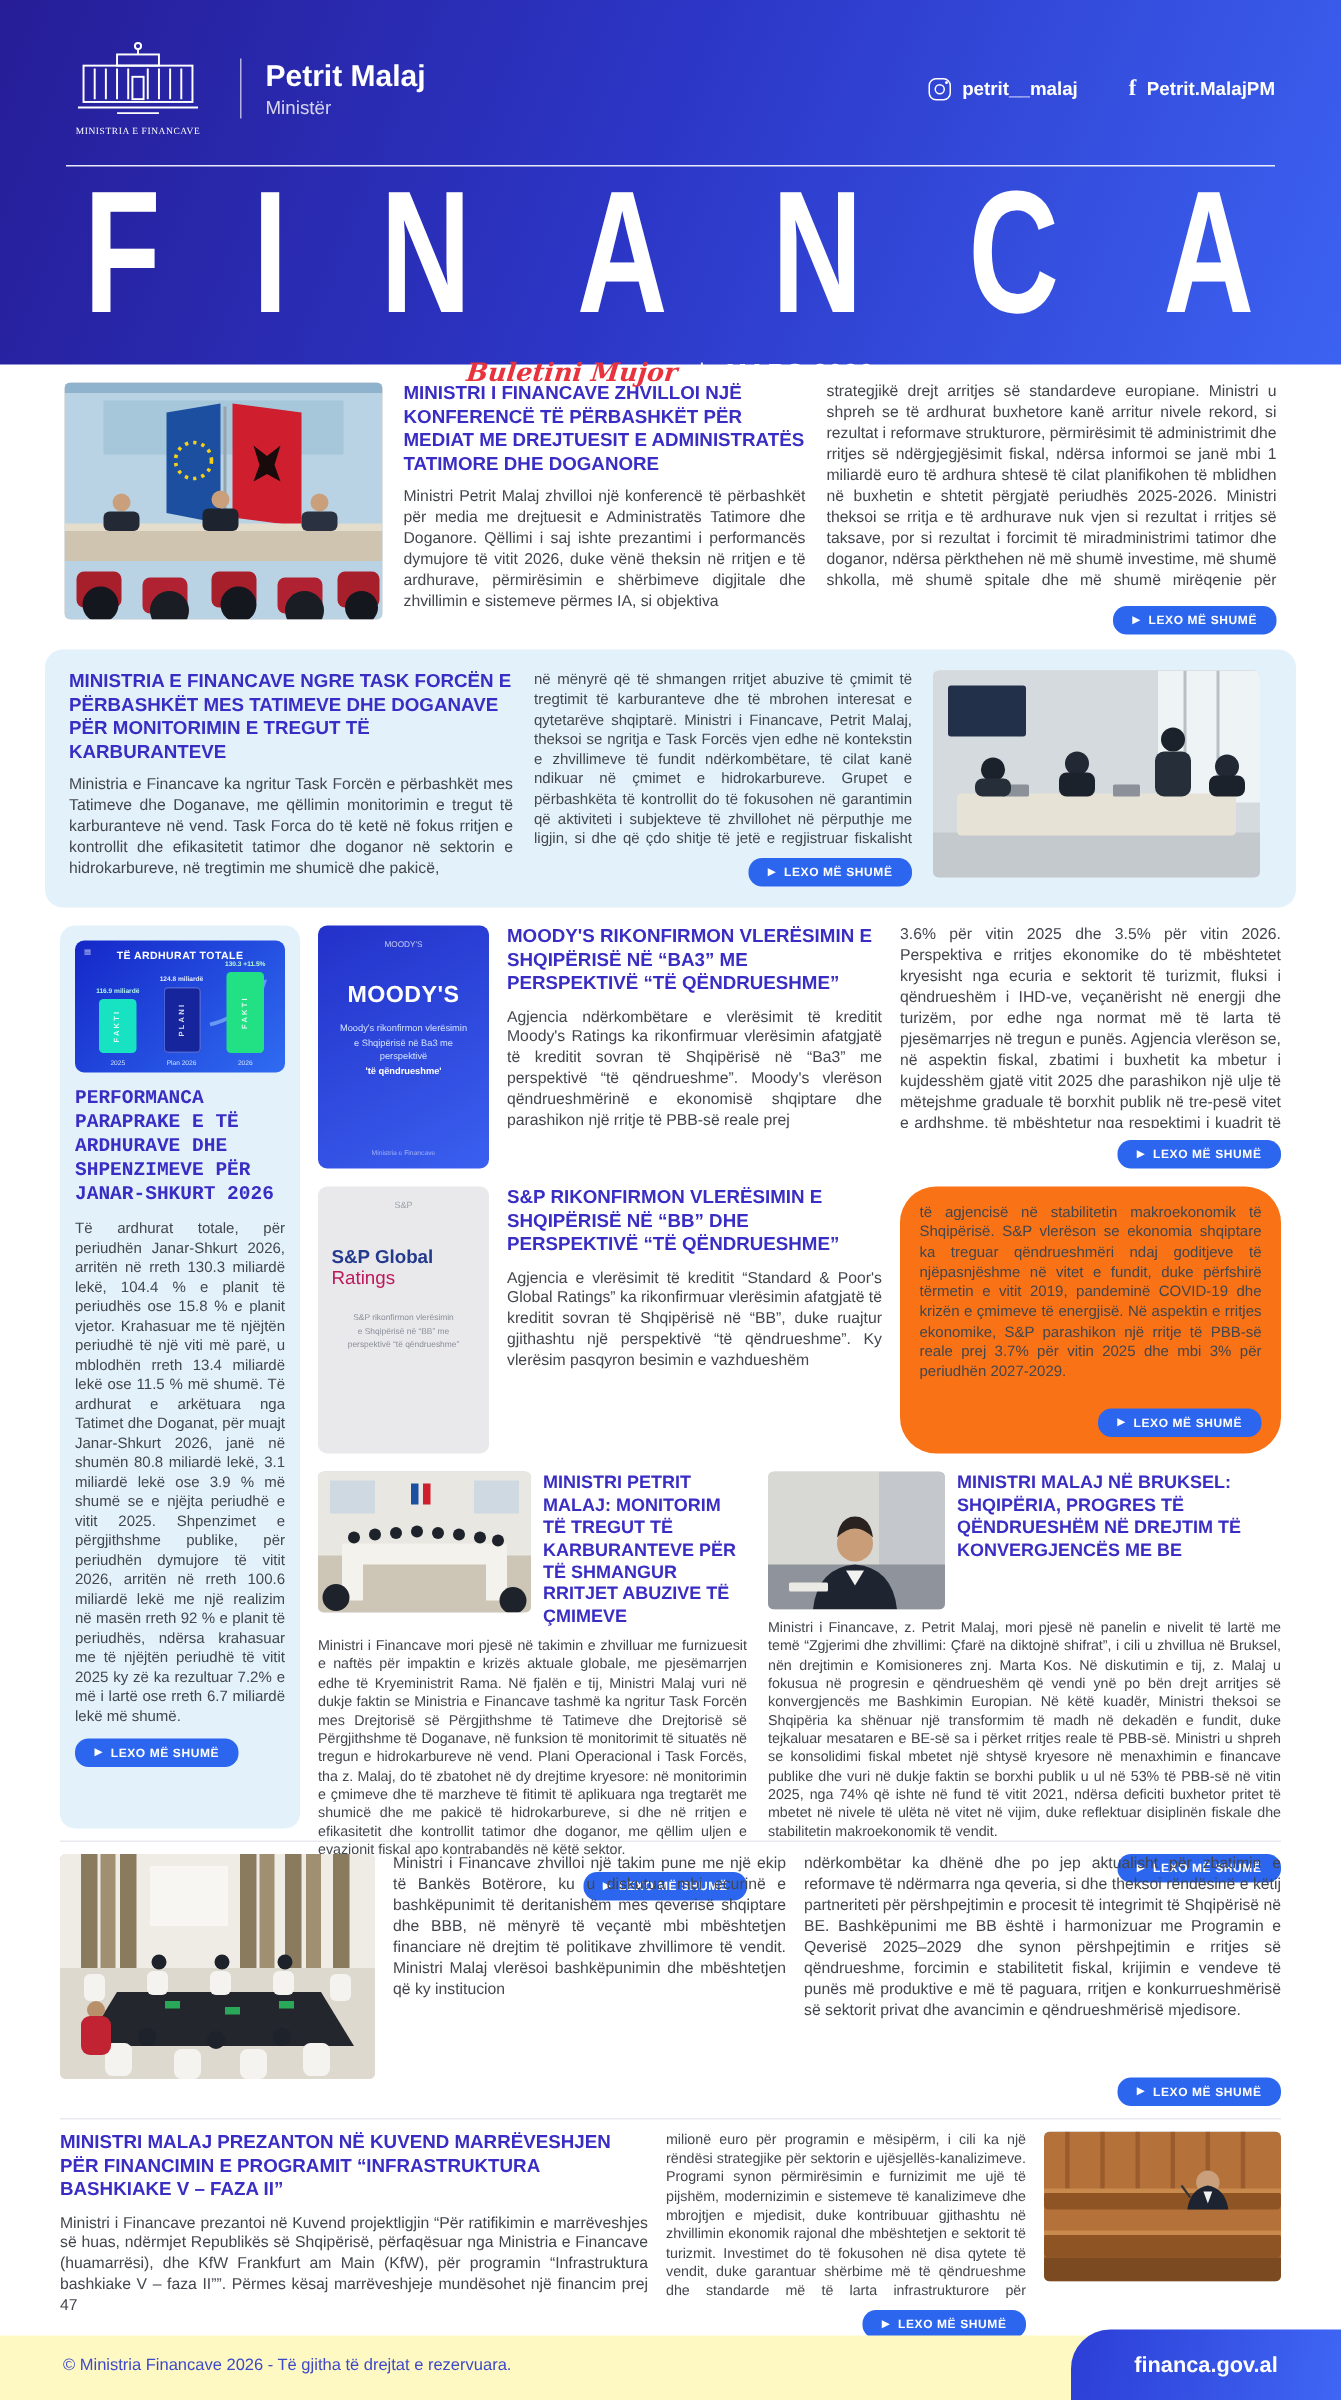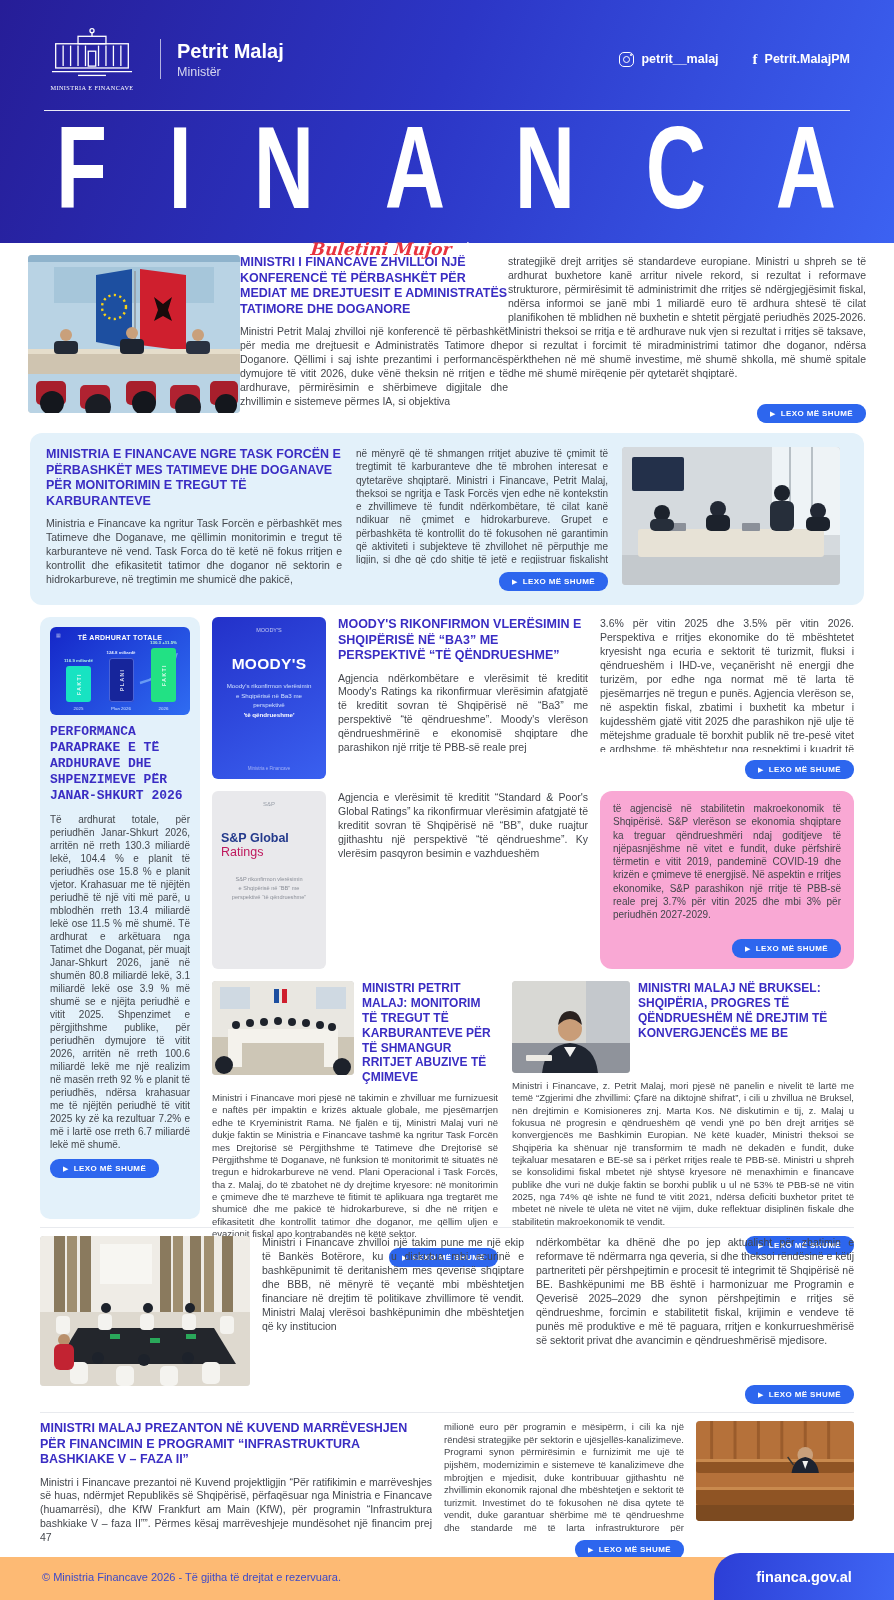--- a/index.html
+++ b/index.html
@@ -38,21 +38,21 @@
   .col .grow { flex:1; overflow:hidden; }
   .btn-row { margin-top:6px; text-align:right; flex-shrink:0; }
   .btn-row.left { text-align:left; }
   .read-more { display:inline-flex; align-items:center; gap:5px; background:#2d66ee; color:#fff; font-size:8px; font-weight:700; letter-spacing:.4px; padding:5px 13px; border-radius:9px; cursor:pointer; }
   .read-more .tri { font-size:7px; line-height:1; }
   .photo { border-radius:4px; overflow:hidden; flex-shrink:0; background:#ccc; }
   .photo svg { display:block; width:100%; height:100%; }
   .hairline { height:1px; background:#e8eaee; margin:8px 40px 0; }
 
   
-  .a1 { display:flex; margin:12px 28px 0; height:168px; }
+  .a1 { display:flex; gap:14px; margin:12px 43px 0; height:168px; }
   .a1-photo { width:212px; height:158px; }
   .a1-c1 { width:268px; }
   .a1-c2 { flex:1; }
 
   
   .a2 { margin:10px 30px 0; height:172px; background:#e3f1fa; border-radius:12px; padding:14px 16px; display:flex; gap:14px; }
   .a2-c1 { width:296px; }
   .a2-c2 { width:252px; }
   .a2-c2 .bt { font-size:10px; }
   .a2-photo { width:218px; height:138px; }
@@ -62,21 +62,21 @@
   .mid-left { width:160px; background:#e3f1fa; border-radius:10px; padding:10px; display:flex; flex-direction:column; flex-shrink:0; }
   .mid-left .t { font-size:13px; margin-top:9px;font-family:Liberation Mono, monospace; }
   .mid-left .bt { font-size:10px; line-height:1.3; }
   .mid-right { flex:1; display:flex; flex-direction:column; gap:12px; min-width:0; }
   .row-m { display:flex; gap:12px; height:162px; }
   .row-s { display:flex; gap:12px; height:178px; }
   .rate-card { width:114px; border-radius:6px; flex-shrink:0; }
   .m-c1 { width:250px; }
   .s-c1 { width:250px; }
   .m-c2 { flex:1; }
-  .s-c2 { flex:1; background:#f9a8d4; border-radius:12px; padding:11px 13px;justify-content:flex-end; }
+  .s-c2 { flex:1; background:#f97316; border-radius:24px; padding:11px 13px;justify-content:flex-end; }
   .s-c2 .bt { font-size:10px; }
 
   .card-moodys { background:linear-gradient(150deg,#2331c9,#3a60f0); color:#fff; padding:10px 4px 8px; text-align:center; display:flex; flex-direction:column; }
   .card-moodys .mark { font-size:5.5px; opacity:.7; margin-bottom:22px; }
   .card-moodys .brand { font-size:15.5px; font-weight:800; letter-spacing:.3px; margin-bottom:8px; }
   .card-moodys .cap { font-size:6.2px; line-height:1.55; color:#cfe0ff; }
   .card-moodys .cap b { color:#fff; }
   .card-moodys .foot { margin-top:auto; font-size:4.5px; opacity:.5; }
 
   .card-sp { background:#e9e9ec; color:#8b8f98; padding:10px 9px; display:flex; flex-direction:column; }
@@ -119,21 +119,21 @@
   .bar .word { position:absolute; inset:0; display:flex; align-items:center; justify-content:center; writing-mode:vertical-rl; transform:rotate(180deg); font-size:5px; font-weight:700; letter-spacing:1.5px; color:rgba(255,255,255,.85); }
   .bar .xlab { position:absolute; bottom:-9px; left:-6px; width:37px; text-align:center; font-size:4.4px; color:#cfe2ff; }
   .bar1 { height:36px; background:#17e3c2; }
   .bar2 { height:44px; background:#16259b; box-shadow:inset 0 0 0 1px #4b64d8; }
   .bar2 .vlab { color:#dfe8ff; }
   .bar3 { height:54px; background:#22e184; }
   .bar3 .vlab { color:#baf7d6; }
   .chart-arrow { position:absolute; right:6px; top:18px; opacity:.55; }
 
   
-  .ft { position:absolute; left:0; right:0; bottom:0; height:43px; background:#fdba74; }
+  .ft { position:absolute; left:0; right:0; bottom:0; height:43px; background:#fef9c3; }
   .ft-copy { position:absolute; left:42px; top:14px; font-size:11px; color:#3d49c8; }
   .ft-site { position:absolute; right:0; bottom:0; width:180px; height:47px; border-radius:26px 0 0 0; background:linear-gradient(100deg,#2c3ed6,#3f66f4); color:#fff; display:flex; align-items:center; justify-content:center; font-size:14.5px; font-weight:700; }
 </style>
 </head>
 <body>
 
 <div id="page">
 
   <div class="hd">
     <div class="hd-top">
@@ -340,20 +340,21 @@
           <div class="mark">S&amp;P</div>
           <div class="b1">S&amp;P Global</div>
           <div class="b2">Ratings</div>
           <div class="cap">
             <span>S&amp;P rikonfirmon vlerësimin</span><br>
             <span>e Shqipërisë në “BB” me</span><br>
             <span>perspektivë “të qëndrueshme”</span>
           </div>
         </div>
         <div class="col s-c1">
+          <h3 class="t">S&amp;P RIKONFIRMON VLERËSIMIN E SHQIPËRISË NË “BB” DHE PERSPEKTIVË “TË QËNDRUESHME”</h3>
           <div class="bt grow">Agjencia e vlerësimit të kreditit “Standard &amp; Poor's Global Ratings” ka rikonfirmuar vlerësimin afatgjatë të kreditit sovran të Shqipërisë në “BB”, duke ruajtur gjithashtu një perspektivë “të qëndrueshme”. Ky vlerësim pasqyron besimin e vazhdueshëm</div>
         </div>
         <div class="col s-c2">
           <div class="bt grow">të agjencisë në stabilitetin makroekonomik të Shqipërisë. S&amp;P vlerëson se ekonomia shqiptare ka treguar qëndrueshmëri ndaj goditjeve të njëpasnjëshme në vitet e fundit, duke përfshirë tërmetin e vitit 2019, pandeminë COVID-19 dhe krizën e çmimeve të energjisë. Në aspektin e rritjes ekonomike, S&amp;P parashikon një rritje të PBB-së reale prej 3.7% për vitin 2025 dhe mbi 3% për periudhën 2027-2029.</div>
           <div class="btn-row"><span class="read-more">
                 <span class="tri">▶</span>
                 <span>LEXO MË SHUMË</span>
               </span></div>
         </div>
       </div>

